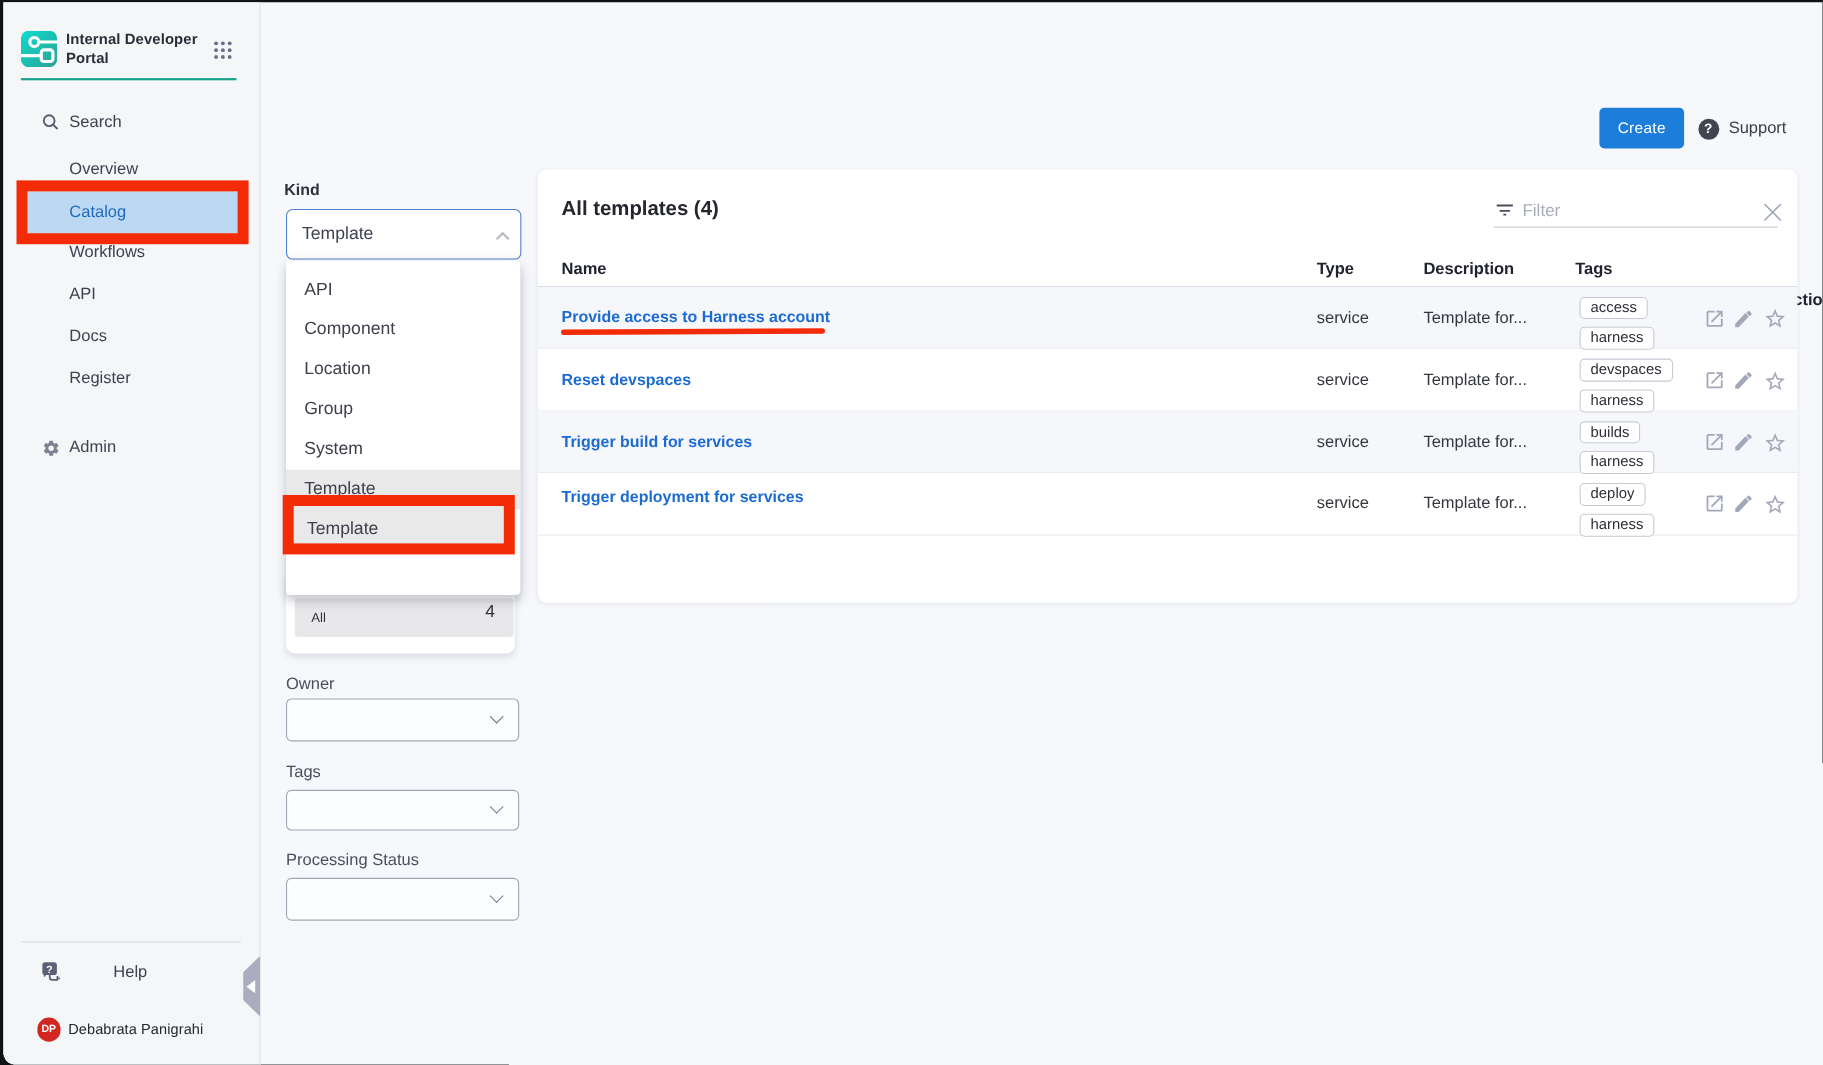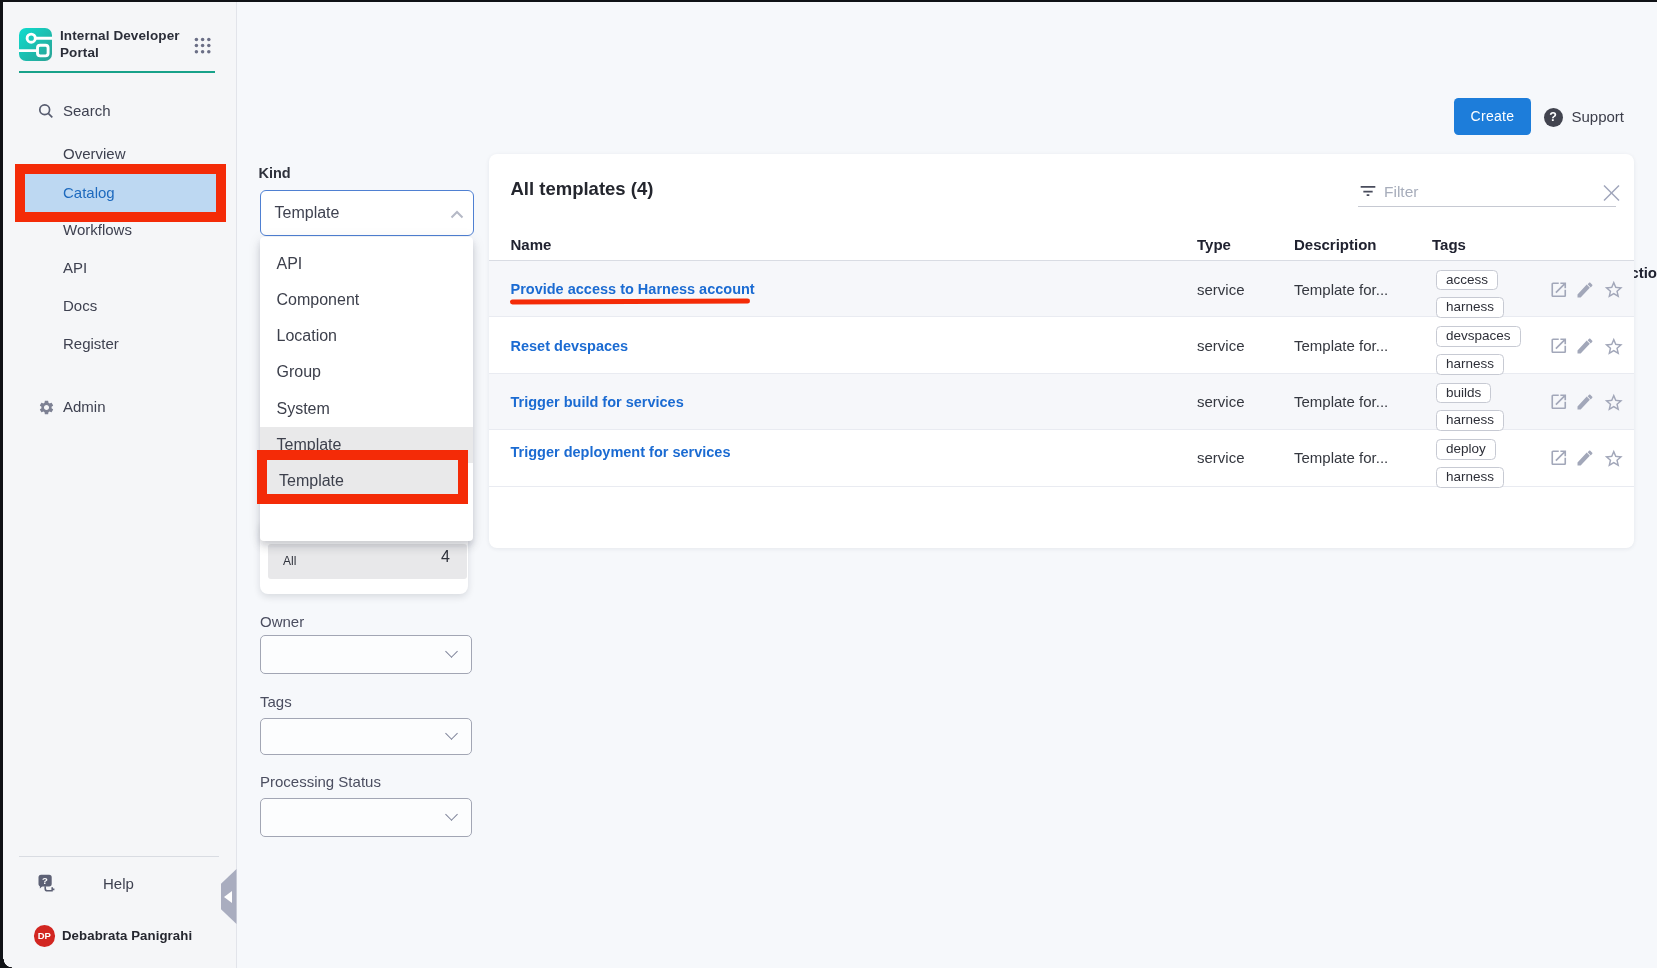--- a/index.html
+++ b/index.html
@@ -88,21 +88,21 @@
       <rect x="1.5" y="1.8" width="13.2" height="11.6" rx="2.6" fill="#5d6175"></rect>
       <path d="M5.5 13 l-2.6 2.6 v-3.5 z" fill="#5d6175"></path>
       <text x="8" y="11.4" font-size="9.5" font-weight="700" fill="#ffffff" text-anchor="middle" font-family="Liberation Sans,sans-serif">?</text>
     </svg>
     <div class="sideitem" style="top:872.5px;left:61.5px;margin-left:39px;">Help</div>
 
     <div class="abs" style="left:218.5px;top:867px;width:15.5px;height:55px;background:#a9adbf;clip-path:polygon(100% 0,0 27%,0 73%,100% 100%);"></div>
     <div class="abs" style="left:221px;top:889px;width:0;height:0;border-top:6px solid transparent;border-bottom:6px solid transparent;border-right:8.5px solid #ffffff;"></div>
 
     <div class="abs" style="left:31px;top:923px;width:21.5px;height:21.5px;border-radius:50%;background:#d22621;color:#fff;font-size:9.5px;font-weight:700;text-align:center;line-height:22px;">DP</div>
-    <div class="abs" style="left:59.5px;top:926px;font-size:13.2px;font-weight:700;color:#25272f;letter-spacing:.1px;">Debabrata Panigrahi</div>
+    <div class="abs" style="left:59.5px;top:926px;font-size:13.2px;font-weight:400;color:#25272f;letter-spacing:.1px;">Debabrata Panigrahi</div>
   </div>
 
   <div class="abs" style="left:1451.5px;top:96px;width:77px;height:36.5px;border-radius:4.5px;background:#1d7dda;color:#fff;font-size:15px;font-weight:500;font-size:14px;text-align:center;line-height:36.5px;letter-spacing:.3px;">Create</div>
   <div class="abs" style="left:1541px;top:106px;width:19px;height:19px;border-radius:50%;background:#42444f;color:#fff;font-size:12.5px;font-weight:700;text-align:center;line-height:19px;">?</div>
   <div class="abs" style="left:1569px;top:106px;font-size:15px;color:#3b3d49;">Support</div>
 
   <div class="abs" style="left:256px;top:162.5px;font-size:14.5px;font-weight:700;color:#2f323c;">Kind</div>
   <div class="abs" style="left:257px;top:188px;width:214px;height:46px;background:#fff;border:1.5px solid #4f80d2;border-radius:6px;">
     <div class="abs" style="left:14px;top:12.5px;font-size:16px;color:#3f4250;">Template</div>
     <svg class="abs" style="right:9px;top:19px;" width="14" height="9" viewBox="0 0 14 9" fill="none" stroke="#b5b9c6" stroke-width="2">

